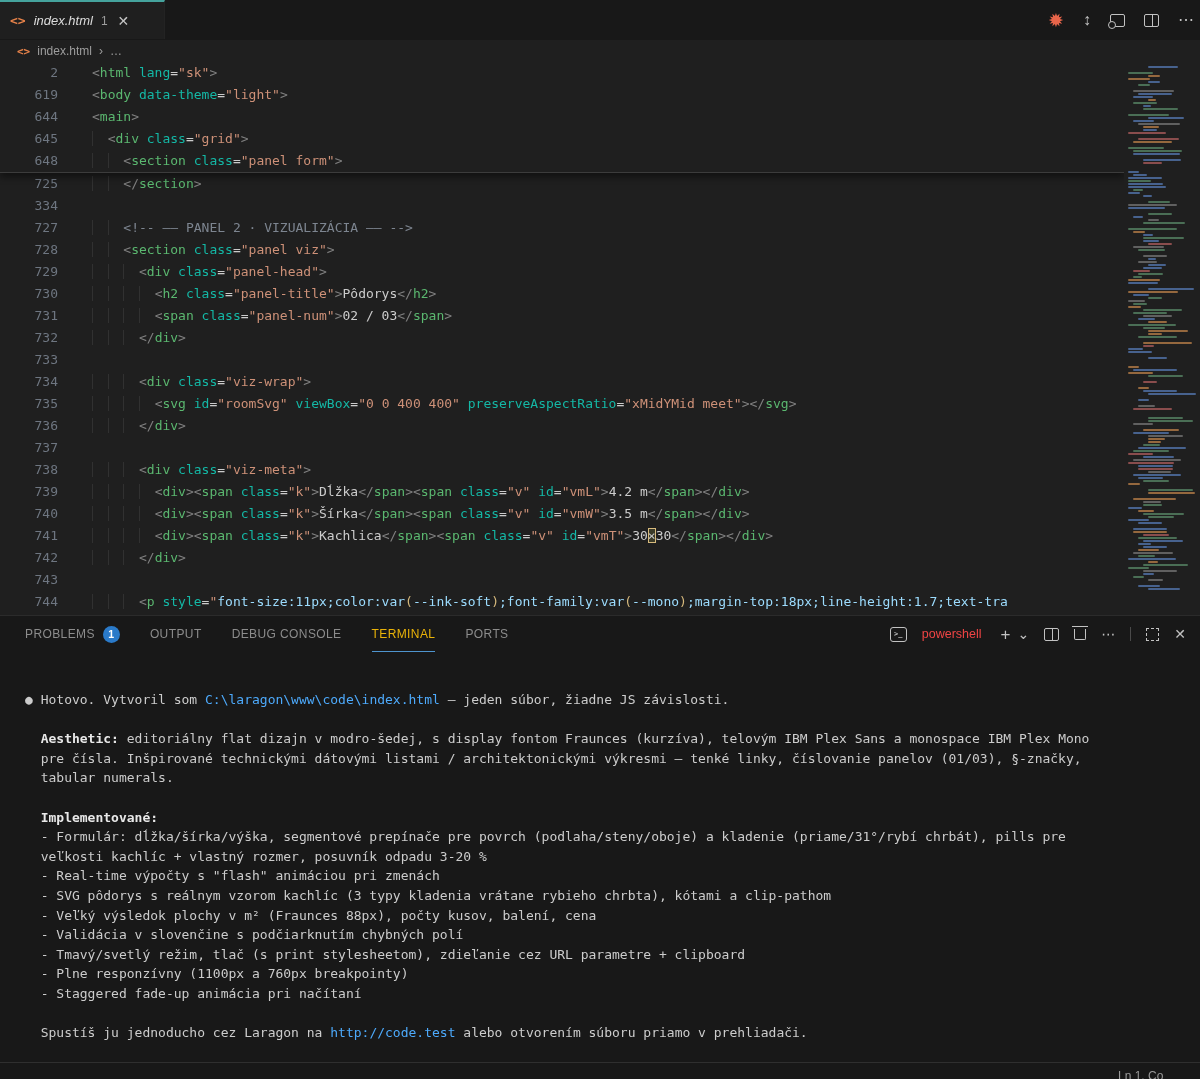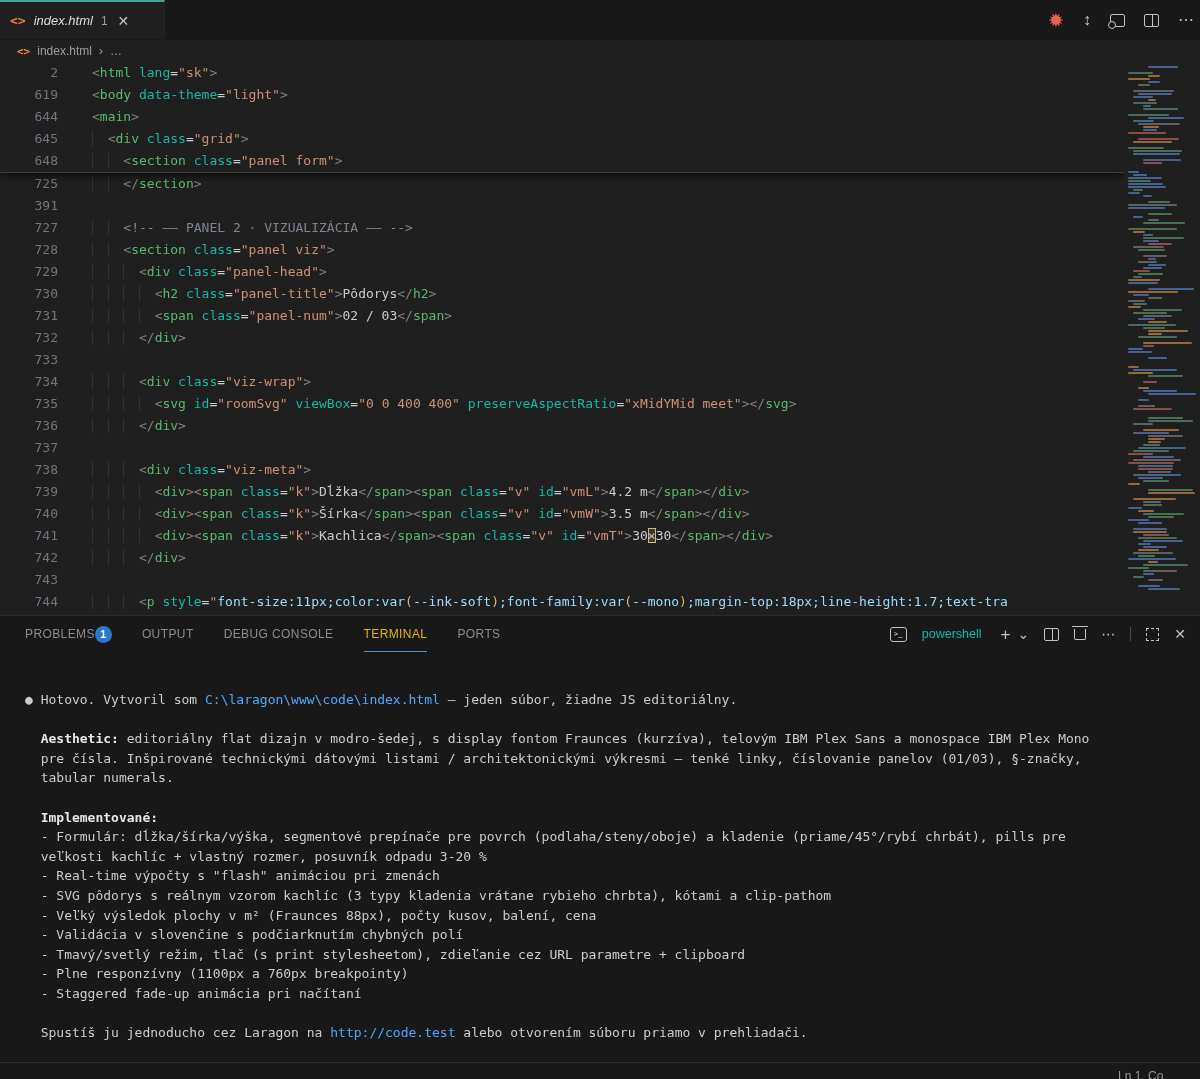--- a/index.html
+++ b/index.html
@@ -52,26 +52,26 @@
   .minimap{position:absolute;top:62px;left:1124px;width:76px;height:553px;background:#1f1f1f;
            padding-top:4px;box-sizing:border-box;overflow:hidden}
   .mm-bar{height:2px;border-radius:1px;margin-bottom:1px}
   .mm-gap{height:3px}
 
   
   .panel{position:absolute;top:615px;left:0;width:1200px;height:447px;background:#181818;
          border-top:1px solid #2b2b2b;box-sizing:border-box}
   .ptabs{height:36px;display:flex;align-items:center;padding-left:25px}
   .ptab{font-size:12px;letter-spacing:.4px;color:#8c8c8c;margin-right:30px;display:flex;
-        align-items:center;height:36px;box-sizing:border-box;cursor:pointer}
+        align-items:center;gap:8px;height:36px;box-sizing:border-box;cursor:pointer}
   .ptab.active{color:#eab308;border-bottom:1.5px solid #4e94ce}
   .pbadge{min-width:17px;height:17px;border-radius:50%;background:#2a7ac9;color:#fff;font-size:10.5px;
           display:flex;align-items:center;justify-content:center;font-weight:bold}
   .pright{position:absolute;top:0;right:14px;height:36px;display:flex;align-items:center;gap:15px;color:#c2c2c2}
-  .shell-name{font-size:12.5px;color:#14b8a6;margin-right:4px}
+  .shell-name{font-size:12.5px;color:#ef4444;margin-right:4px}
   .pico{font-size:14px;line-height:1;cursor:pointer;color:#c2c2c2}
   .ps-ico{width:15px;height:13px;border:1.2px solid #c2c2c2;border-radius:3px;font-family:"DejaVu Sans Mono",monospace;
           font-size:7px;font-weight:bold;color:#c2c2c2;display:flex;align-items:center;justify-content:center}
   .ico-trash{width:10px;height:10px;border:1.2px solid #c2c2c2;border-top:none;border-radius:0 0 2px 2px;position:relative;display:inline-block}
   .ico-trash::before{content:"";position:absolute;top:-3px;left:-3px;right:-3px;height:1.2px;background:#c2c2c2}
   .ico-full{width:11px;height:11px;border:1.2px dashed #c2c2c2;display:inline-block}
   .vsep{width:1px;height:14px;background:#4a4a4a}
 
   
   .term{position:absolute;top:652px;left:0;width:1200px;height:410px;overflow:hidden;
@@ -115,21 +115,21 @@
 <div class="editor">
   <div id="sticky" class="sticky">
       <div class="row"><div class="gut">2</div><div class="code"><span class="tk-p">&lt;</span><span class="tk-t">html</span><span class="tk-x"> </span><span class="tk-a">lang</span><span class="tk-o">=</span><span class="tk-s">"sk"</span><span class="tk-p">&gt;</span></div></div>
       <div class="row"><div class="gut">619</div><div class="code"><span class="tk-p">&lt;</span><span class="tk-t">body</span><span class="tk-x"> </span><span class="tk-a">data-theme</span><span class="tk-o">=</span><span class="tk-s">"light"</span><span class="tk-p">&gt;</span></div></div>
       <div class="row"><div class="gut">644</div><div class="code"><span class="tk-p">&lt;</span><span class="tk-t">main</span><span class="tk-p">&gt;</span></div></div>
       <div class="row"><div class="gut">645</div><div class="code"><span class="tk-ws">  </span><span class="tk-p">&lt;</span><span class="tk-t">div</span><span class="tk-x"> </span><span class="tk-a">class</span><span class="tk-o">=</span><span class="tk-s">"grid"</span><span class="tk-p">&gt;</span></div></div>
       <div class="row"><div class="gut">648</div><div class="code"><span class="tk-ws">    </span><span class="tk-p">&lt;</span><span class="tk-t">section</span><span class="tk-x"> </span><span class="tk-a">class</span><span class="tk-o">=</span><span class="tk-s">"panel form"</span><span class="tk-p">&gt;</span></div></div>
     </div>
   <div id="lines">
       <div class="row"><div class="gut">725</div><div class="code"><span class="tk-ws">    </span><span class="tk-p">&lt;/</span><span class="tk-t">section</span><span class="tk-p">&gt;</span></div></div>
-      <div class="row"><div class="gut">391</div><div class="code">&nbsp;</div></div>
+      <div class="row"><div class="gut">334</div><div class="code">&nbsp;</div></div>
       <div class="row"><div class="gut">727</div><div class="code"><span class="tk-ws">    </span><span class="tk-c">&lt;!-- —— PANEL 2 · VIZUALIZÁCIA —— --&gt;</span></div></div>
       <div class="row"><div class="gut">728</div><div class="code"><span class="tk-ws">    </span><span class="tk-p">&lt;</span><span class="tk-t">section</span><span class="tk-x"> </span><span class="tk-a">class</span><span class="tk-o">=</span><span class="tk-s">"panel viz"</span><span class="tk-p">&gt;</span></div></div>
       <div class="row"><div class="gut">729</div><div class="code"><span class="tk-ws">      </span><span class="tk-p">&lt;</span><span class="tk-t">div</span><span class="tk-x"> </span><span class="tk-a">class</span><span class="tk-o">=</span><span class="tk-s">"panel-head"</span><span class="tk-p">&gt;</span></div></div>
       <div class="row"><div class="gut">730</div><div class="code"><span class="tk-ws">        </span><span class="tk-p">&lt;</span><span class="tk-t">h2</span><span class="tk-x"> </span><span class="tk-a">class</span><span class="tk-o">=</span><span class="tk-s">"panel-title"</span><span class="tk-p">&gt;</span><span class="tk-x">Pôdorys</span><span class="tk-p">&lt;/</span><span class="tk-t">h2</span><span class="tk-p">&gt;</span></div></div>
       <div class="row"><div class="gut">731</div><div class="code"><span class="tk-ws">        </span><span class="tk-p">&lt;</span><span class="tk-t">span</span><span class="tk-x"> </span><span class="tk-a">class</span><span class="tk-o">=</span><span class="tk-s">"panel-num"</span><span class="tk-p">&gt;</span><span class="tk-x">02 / 03</span><span class="tk-p">&lt;/</span><span class="tk-t">span</span><span class="tk-p">&gt;</span></div></div>
       <div class="row"><div class="gut">732</div><div class="code"><span class="tk-ws">      </span><span class="tk-p">&lt;/</span><span class="tk-t">div</span><span class="tk-p">&gt;</span></div></div>
       <div class="row"><div class="gut">733</div><div class="code">&nbsp;</div></div>
       <div class="row"><div class="gut">734</div><div class="code"><span class="tk-ws">      </span><span class="tk-p">&lt;</span><span class="tk-t">div</span><span class="tk-x"> </span><span class="tk-a">class</span><span class="tk-o">=</span><span class="tk-s">"viz-wrap"</span><span class="tk-p">&gt;</span></div></div>
       <div class="row"><div class="gut">735</div><div class="code"><span class="tk-ws">        </span><span class="tk-p">&lt;</span><span class="tk-t">svg</span><span class="tk-x"> </span><span class="tk-a">id</span><span class="tk-o">=</span><span class="tk-s">"roomSvg"</span><span class="tk-x"> </span><span class="tk-a">viewBox</span><span class="tk-o">=</span><span class="tk-s">"0 0 400 400"</span><span class="tk-x"> </span><span class="tk-a">preserveAspectRatio</span><span class="tk-o">=</span><span class="tk-s">"xMidYMid meet"</span><span class="tk-p">&gt;&lt;/</span><span class="tk-t">svg</span><span class="tk-p">&gt;</span></div></div>
       <div class="row"><div class="gut">736</div><div class="code"><span class="tk-ws">      </span><span class="tk-p">&lt;/</span><span class="tk-t">div</span><span class="tk-p">&gt;</span></div></div>
@@ -348,28 +348,28 @@
     <span class="ico-box ico-split"></span>
     <span class="ico-trash"></span>
     <span class="pico">⋯</span>
     <span class="vsep"></span>
     <span class="ico-full"></span>
     <span class="pico">✕</span>
   </div>
 </div>
 
 <div class="term" id="term">
-    <div class="tline"><span>● Hotovo. Vytvoril som </span><span class="tseg-l">C:\laragon\www\code\index.html</span><span> — jeden súbor, žiadne JS editoriálny.</span></div>
+    <div class="tline"><span>● Hotovo. Vytvoril som </span><span class="tseg-l">C:\laragon\www\code\index.html</span><span> — jeden súbor, žiadne JS závislosti.</span></div>
     <div class="tline">&nbsp;</div>
     <div class="tline"><span>  </span><span class="tseg-bold">Aesthetic:</span><span> editoriálny flat dizajn v modro-šedej, s display fontom Fraunces (kurzíva), telovým IBM Plex Sans a monospace IBM Plex Mono</span></div>
     <div class="tline"><span>  pre čísla. Inšpirované technickými dátovými listami / architektonickými výkresmi — tenké linky, číslovanie panelov (01/03), §-značky,</span></div>
     <div class="tline"><span>  tabular numerals.</span></div>
     <div class="tline">&nbsp;</div>
     <div class="tline"><span>  </span><span class="tseg-bold">Implementované:</span></div>
-    <div class="tline"><span>  - Formulár: dĺžka/šírka/výška, segmentové prepínače pre povrch (podlaha/steny/oboje) a kladenie (priame/45°/rybí chrbát), pills pre</span></div>
+    <div class="tline"><span>  - Formulár: dĺžka/šírka/výška, segmentové prepínače pre povrch (podlaha/steny/oboje) a kladenie (priame/31°/rybí chrbát), pills pre</span></div>
     <div class="tline"><span>  veľkosti kachlíc + vlastný rozmer, posuvník odpadu 3-20 %</span></div>
     <div class="tline"><span>  - Real-time výpočty s "flash" animáciou pri zmenách</span></div>
     <div class="tline"><span>  - SVG pôdorys s reálnym vzorom kachlíc (3 typy kladenia vrátane rybieho chrbta), kótami a clip-pathom</span></div>
     <div class="tline"><span>  - Veľký výsledok plochy v m² (Fraunces 88px), počty kusov, balení, cena</span></div>
     <div class="tline"><span>  - Validácia v slovenčine s podčiarknutím chybných polí</span></div>
     <div class="tline"><span>  - Tmavý/svetlý režim, tlač (s print stylesheetom), zdieľanie cez URL parametre + clipboard</span></div>
     <div class="tline"><span>  - Plne responzívny (1100px a 760px breakpointy)</span></div>
     <div class="tline"><span>  - Staggered fade-up animácia pri načítaní</span></div>
     <div class="tline">&nbsp;</div>
     <div class="tline"><span>  Spustíš ju jednoducho cez Laragon na </span><span class="tseg-l">http://code.test</span><span> alebo otvorením súboru priamo v prehliadači.</span></div>

